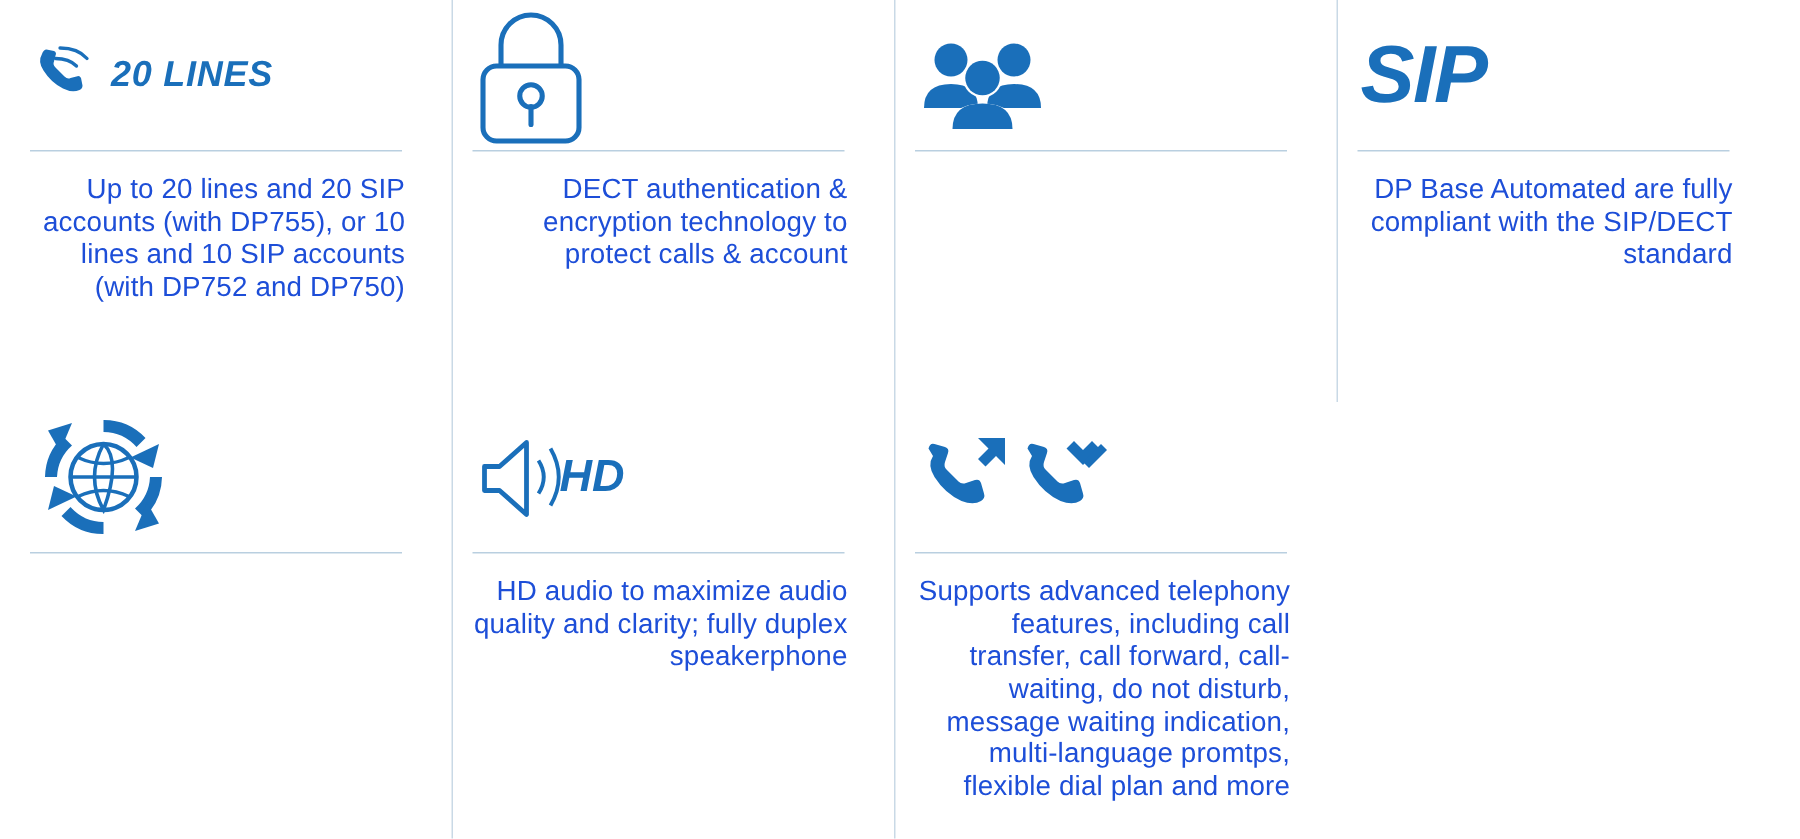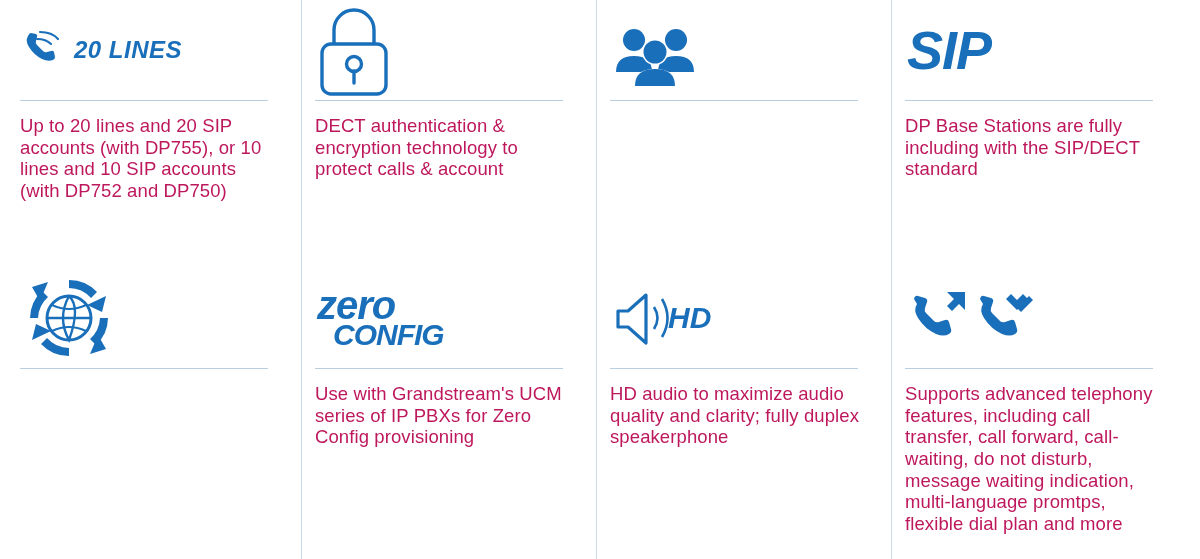--- a/index.html
+++ b/index.html
@@ -18,40 +18,41 @@
     grid-template-columns: repeat(4, 1fr);
     grid-template-rows: 268px 291px;
     width: 1200px;
     box-sizing: border-box;
     padding-left: 20px;
   }
   .cell {
     position: relative;
     box-sizing: border-box;
     padding-right: 28px;
+    text-align: right;
   }
   .cell .inner {
     position: relative;
     height: 100%;
   }
   .icon-area {
     height: 100px;
     display: flex;
     align-items: center;
     justify-content: flex-start;
     padding-left: 2px;
   }
   .divider {
     height: 1px;
     background: #b9cfe0;
     width: 248px;
     margin-bottom: 14px;
   }
   .desc {
-    color: #be185d;
+    color: #1d4ed8;
     font-size: 18.5px;
     line-height: 1.17;
     width: 250px;
     letter-spacing: 0.1px;
   }
   
   .cell.sep::before {
     content: "";
     position: absolute;
     left: -14px;
@@ -180,21 +181,21 @@
       <div class="divider"></div>
     </div>
   </div>
 
   <div class="cell r1 sep">
     <div class="inner">
       <div class="icon-area">
         <span class="sip-text">SIP</span>
       </div>
       <div class="divider"></div>
-      <div class="desc">DP Base Stations are fully including with the SIP/DECT standard</div>
+      <div class="desc">DP Base Automated are fully compliant with the SIP/DECT standard</div>
     </div>
   </div>
 
   <div class="cell r2">
     <div class="inner">
       <div class="icon-area">
         <span>
           <svg class="ic" width="94" height="92" viewBox="0 0 94 92">
             <g fill="#1a6fba">
               <circle cx="47" cy="46" r="22" fill="none" stroke="#1a6fba" stroke-width="3"></circle>
@@ -209,32 +210,20 @@
               <path d="M8 46 a38 38 0 0 1 12 -27 l6 6 a30 30 0 0 0 -10 21z"></path>
               <path d="M26 10 l-16 5 8 14z"></path>
             </g>
           </svg>
         </span>
       </div>
       <div class="divider"></div>
     </div>
   </div>
 
-  <div class="cell r2 sep">
-    <div class="inner">
-      <div class="icon-area">
-        <span class="zero-text">
-          <span>zero</span>
-          <span class="cfg">CONFIG</span>
-        </span>
-      </div>
-      <div class="divider"></div>
-      <div class="desc">Use with Grandstream's UCM series of IP PBXs for Zero Config provisioning</div>
-    </div>
-  </div>
 
   <div class="cell r2 sep">
     <div class="inner">
       <div class="icon-area">
         <div class="icon-row">
           <span>
             <svg class="ic" width="58" height="62" viewBox="0 0 58 62">
               <g fill="none" stroke="#1a6fba" stroke-width="3.2" stroke-linejoin="round">
                 <path d="M34 8 L16 24 H6 v16 h10 l18 16 z"></path>
                 <path d="M42 20 q7 11 0 22" stroke-width="2.6"></path>

